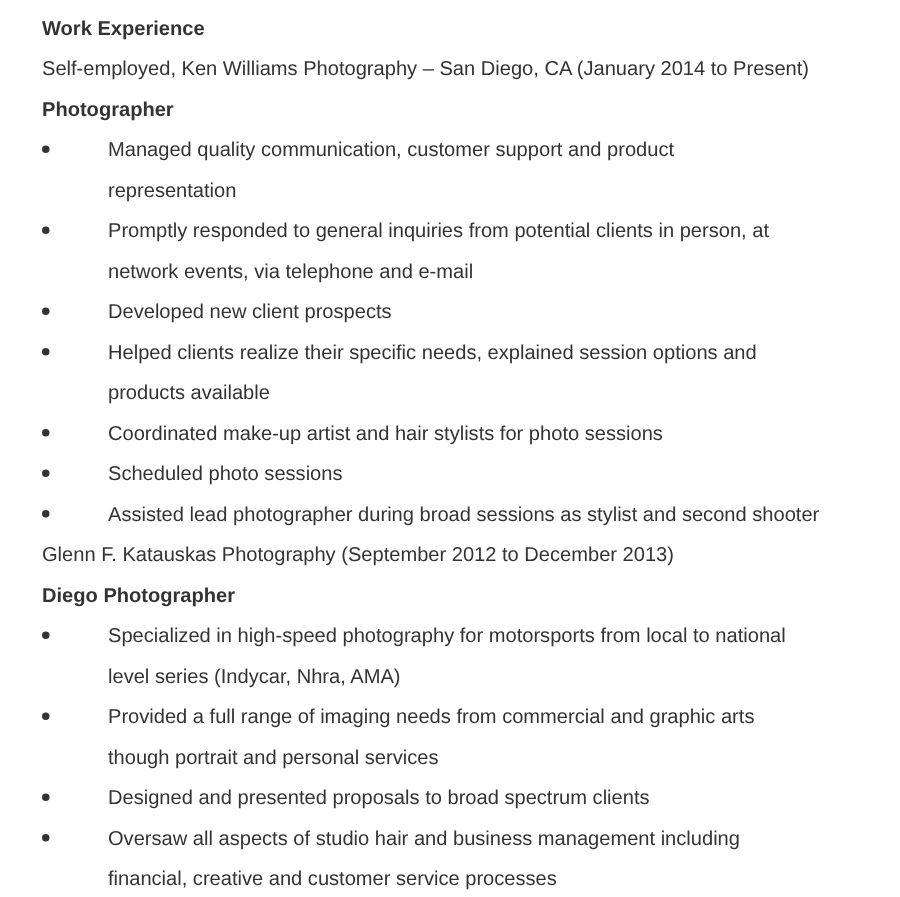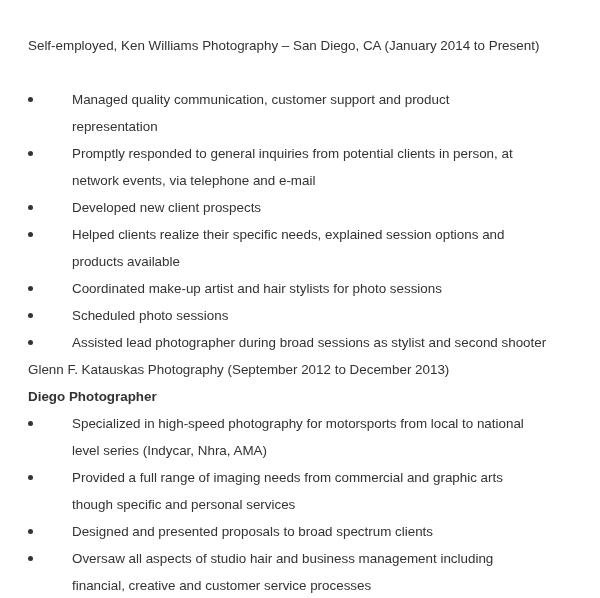--- a/index.html
+++ b/index.html
@@ -17,21 +17,23 @@
     position: absolute; left: 28px; width: 5px; height: 5px; border-radius: 50%;
     background: #333333;
   }
   .btext { position: absolute; left: 52px; white-space: nowrap; line-height: 27px; margin-left: 20px; }
 </style>
 </head>
 <body>
 
 <div class="doc">
 
+  <div class="line bold" style="top:5px">Work Experience</div>
   <div class="line" style="top:32px">Self-employed, Ken Williams Photography – San Diego, CA (January 2014 to Present)</div>
+  <div class="line bold" style="top:59px">Photographer</div>
 
   <div>
     <div class="bullet-row" style="top:86px">
       <span class="bullet" style="top:11px"></span>
       <span class="btext" style="top:0">Managed quality communication, customer support and product</span>
       <span class="btext" style="top:27px">representation</span>
     </div>
     <div class="bullet-row" style="top:140px">
       <span class="bullet" style="top:11px"></span>
       <span class="btext" style="top:0">Promptly responded to general inquiries from potential clients in person, at</span>
@@ -65,21 +67,21 @@
 
   <div>
     <div class="bullet-row" style="top:410px">
       <span class="bullet" style="top:11px"></span>
       <span class="btext" style="top:0">Specialized in high-speed photography for motorsports from local to national</span>
       <span class="btext" style="top:27px">level series (Indycar, Nhra, AMA)</span>
     </div>
     <div class="bullet-row" style="top:464px">
       <span class="bullet" style="top:11px"></span>
       <span class="btext" style="top:0">Provided a full range of imaging needs from commercial and graphic arts</span>
-      <span class="btext" style="top:27px">though specific and personal services</span>
+      <span class="btext" style="top:27px">though portrait and personal services</span>
     </div>
     <div class="bullet-row" style="top:518px">
       <span class="bullet" style="top:11px"></span>
       <span class="btext" style="top:0">Designed and presented proposals to broad spectrum clients</span>
     </div>
     <div class="bullet-row" style="top:545px">
       <span class="bullet" style="top:11px"></span>
       <span class="btext" style="top:0">Oversaw all aspects of studio hair and business management including</span>
       <span class="btext" style="top:27px">financial, creative and customer service processes</span>
     </div>

